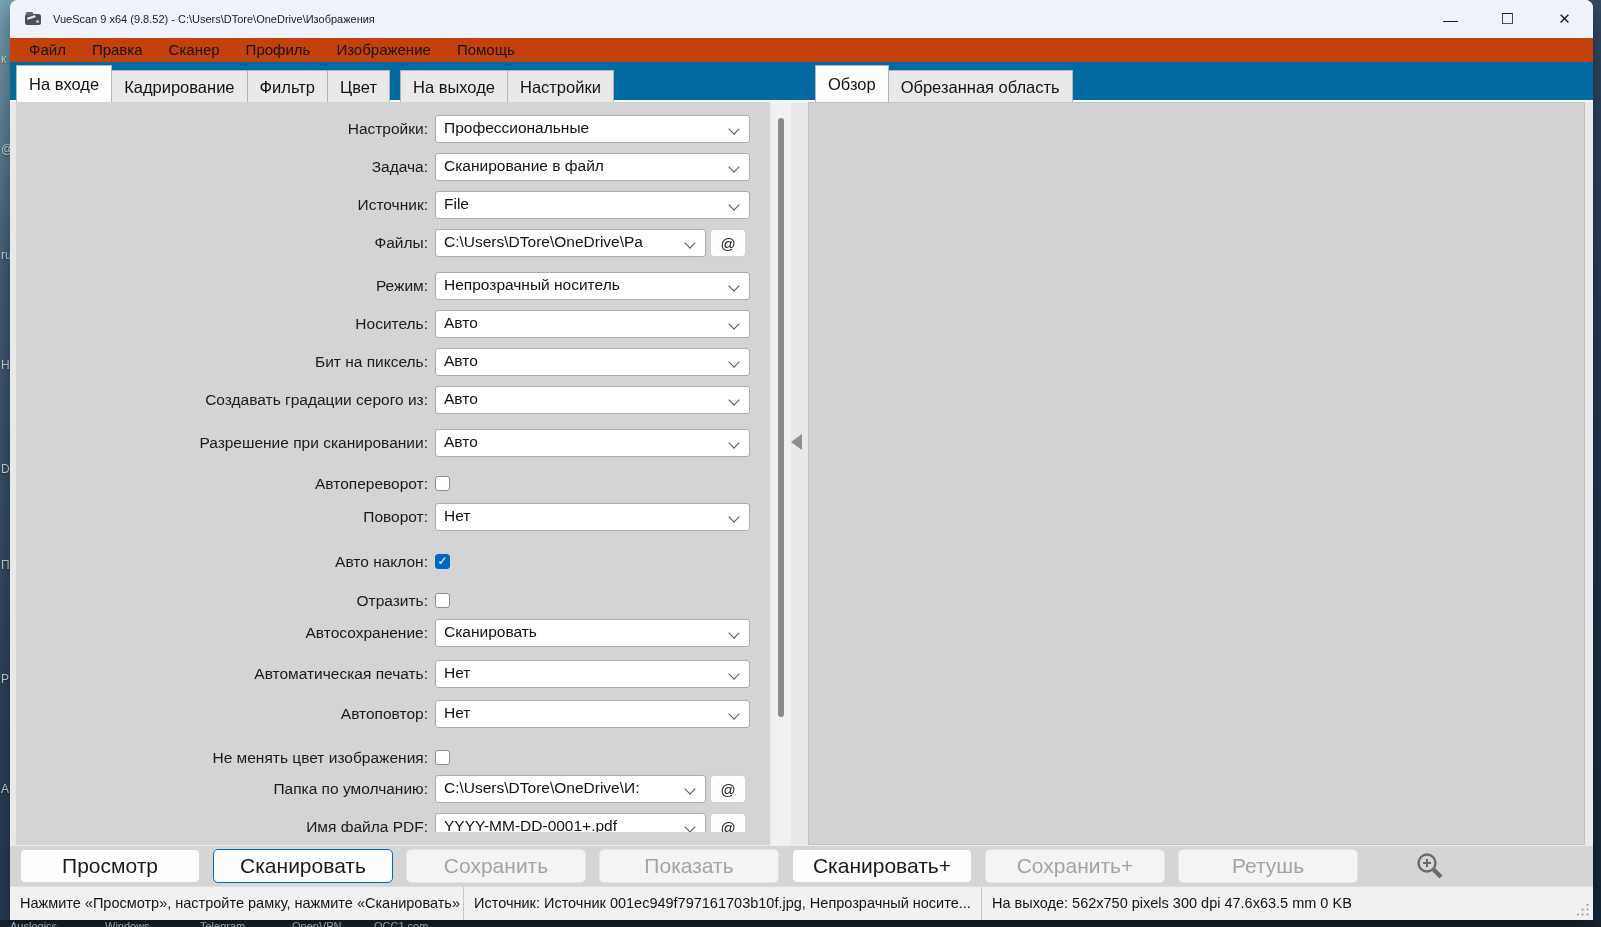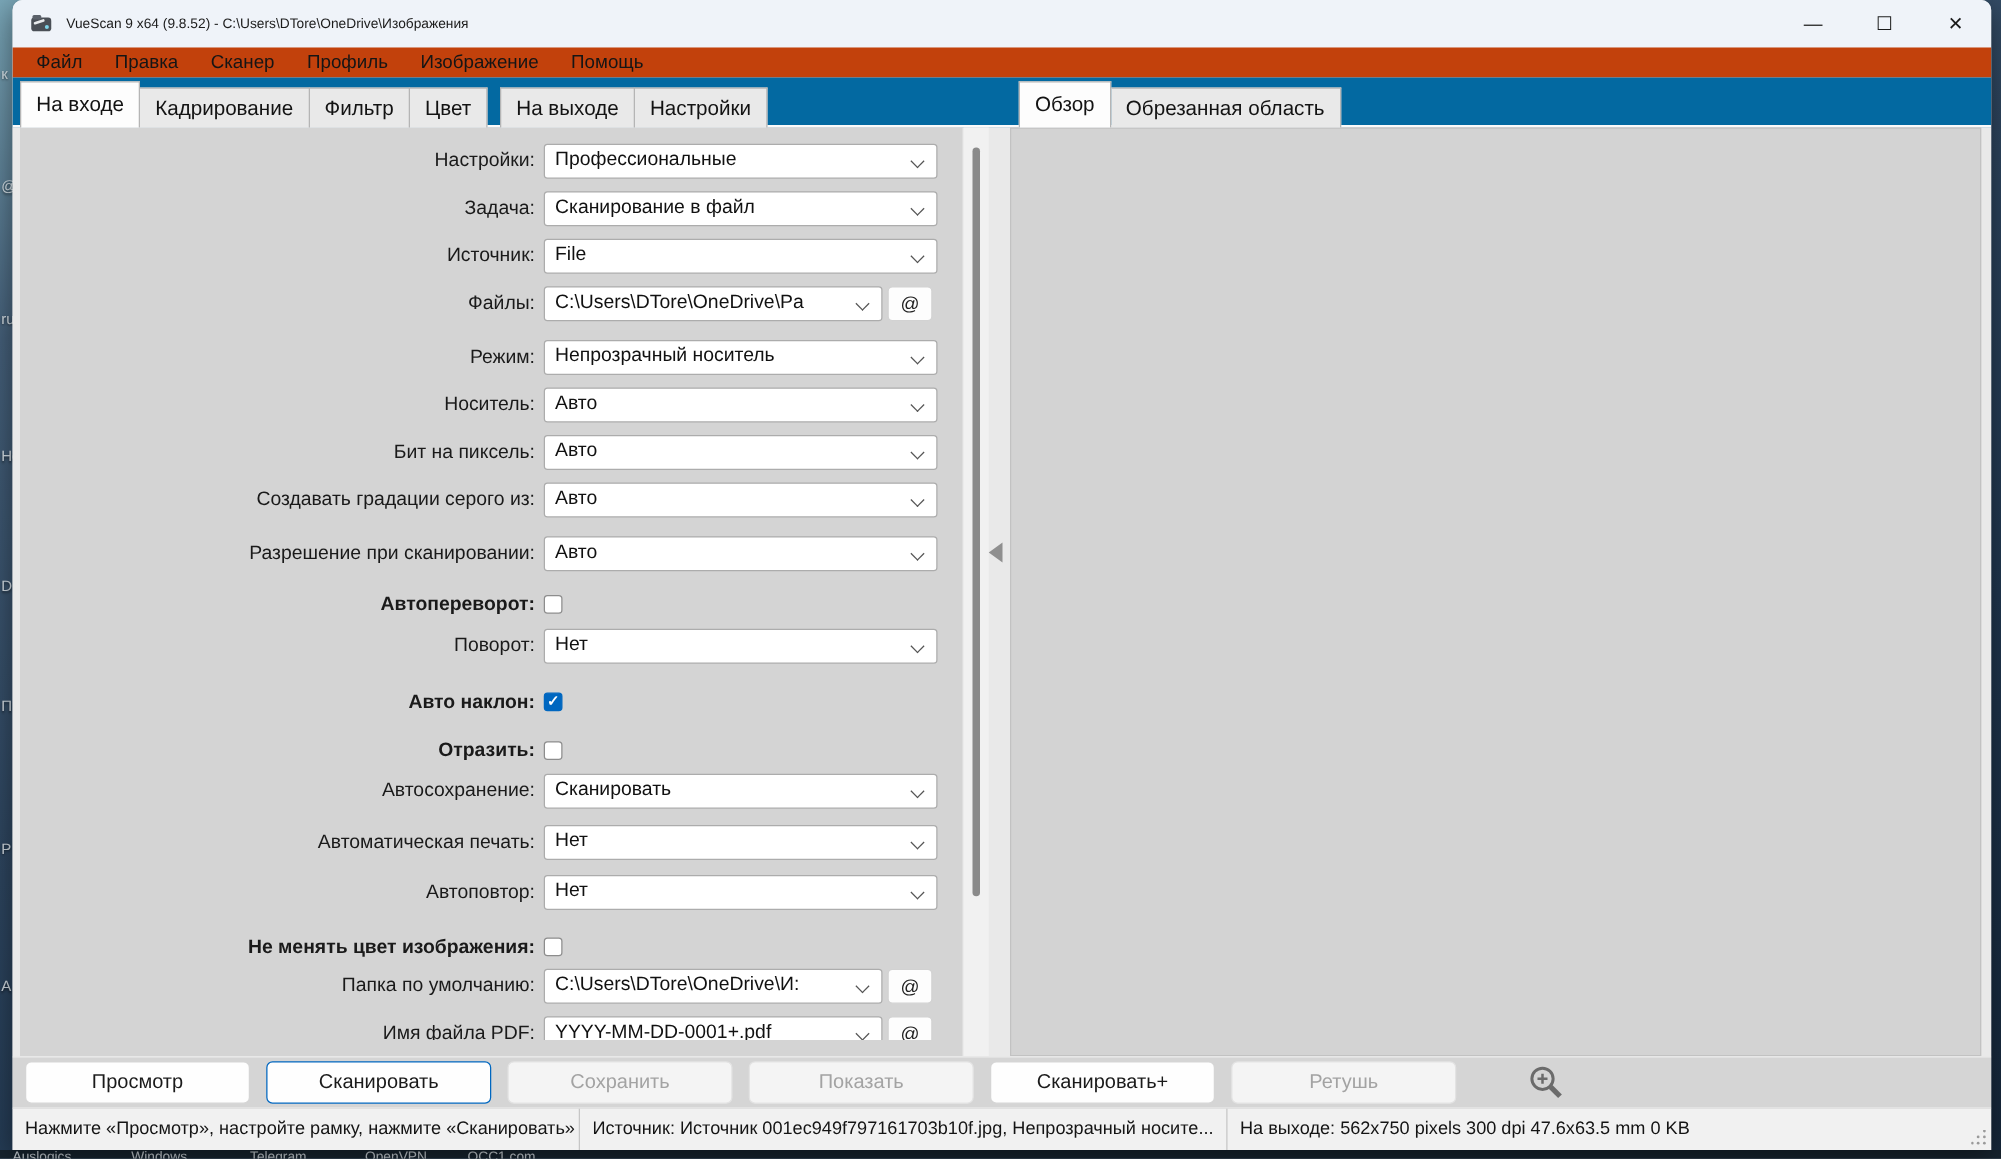--- a/index.html
+++ b/index.html
@@ -37,41 +37,41 @@
     border:1px solid #b5b5b5; border-bottom:none; color:#131313; white-space:nowrap; position:relative; z-index:1; }
   .tab + .tab { border-left:none; }
   .tab.active { background:#fdfdfd; height:37px; line-height:37px; z-index:3; border-left:1px solid #b5b5b5; }
   .tab.gap { margin-left:10px; border-left:1px solid #b5b5b5; }
 
   .main { position:absolute; left:0; top:102px; right:0; height:743px; background:#e9e9e9; }
   .form-wrap { position:absolute; left:6px; top:0; width:754px; height:743px; background:#d4d4d4; }
   .form-clip { position:relative; width:100%; height:730px; overflow:hidden; }
 
   .row { position:absolute; left:0; right:0; height:28px; }
-  .row.chkrow { height:20px;font-weight:bold; }
+  .row.chkrow { height:20px; }
   .lbl { position:absolute; left:0; right:342px; text-align:right; font-size:15.5px; line-height:28px; color:#1a1a1a; white-space:nowrap; }
   .chkrow .lbl { line-height:20px; }
   .combo { position:absolute; left:419px; width:315px; height:28px; background:#fff; border:1px solid #acacac; border-radius:3px; }
   .combo.short { width:271px; }
   .val { display:block; padding:3px 26px 0 8px; font-size:15.5px; color:#111; white-space:nowrap; overflow:hidden; }
   .chev { position:absolute; right:11px; top:9px; width:8px; height:8px; border-right:1.6px solid #555; border-bottom:1.6px solid #555; transform:rotate(45deg); }
   .at-btn { position:absolute; left:694px; top:0; width:36px; height:28px; background:#fdfdfd; border:1px solid #d2d2d2; border-radius:4px; font-size:15px; color:#222; font-family:inherit; }
   .chk { position:absolute; left:419px; top:2px; width:15px; height:15px; background:#fff; border:1px solid #8d8d8d; border-radius:3px; }
   .chk.on { background:#0067c0; border-color:#0067c0; }
   .chk.on::after { content:"✓"; position:absolute; left:1.5px; top:-1px; color:#fff; font-size:12px; }
 
   .vscroll { position:absolute; left:761px; top:0; width:20px; height:743px; background:#f1f1f1; }
   .vthumb { position:absolute; left:7px; top:16px; width:6px; height:599px; background:#8a8a8a; border-radius:3px; }
   .collapse-arrow { position:absolute; left:781px; top:332px; width:0; height:0;
     border-top:8px solid transparent; border-bottom:8px solid transparent; border-right:11px solid #8f8f8f; }
 
   .preview { position:absolute; left:798px; top:0; width:777px; height:743px; background:#d3d3d3; border:1px solid #c2c2c2; }
 
   .btnrow { position:absolute; left:0; right:0; top:845px; height:41px; background:#d5d5d5; border-top:1px solid #ededed; display:flex; align-items:center; padding-left:10px; }
-  .btn { width:180px; height:34px; margin-right:13px; background:#fefefe; border:1px solid #d5d5d5; border-radius:5px; font-size:16px; color:#1a1a1a; font-family:inherit; }
+  .btn { width:180px; height:34px; margin-right:13px; background:#fefefe; border:1px solid #d5d5d5; border-radius:5px; font-size:21px; color:#1a1a1a; font-family:inherit; }
   .btn.primary { border:1.6px solid #0067c0; }
   .btn.disabled { background:#f4f4f4; border-color:#e3e3e3; color:#a3a3a3; }
   .zoom-wrap { margin-left:42px; width:34px; height:34px; display:flex; align-items:center; justify-content:center; }
 
   .statusbar { position:absolute; left:0; right:0; top:886px; height:34px; background:#f1f1f1; border-top:1px solid #dcdcdc; display:flex; }
   .status-seg { font-size:14.5px; line-height:32px; padding:0 10px; white-space:nowrap; overflow:hidden; color:#141414; }
   .seg-left { width:454px; border-right:1px solid #c6c6c6; }
   .seg-mid { width:518px; border-right:1px solid #c6c6c6; }
   .seg-right { flex:1; }
   .grip { position:absolute; right:3px; bottom:3px; }
@@ -294,20 +294,21 @@
 
     <div class="preview"></div>
   </div>
 
   <div class="btnrow">
     <button class="btn">Просмотр</button>
     <button class="btn primary">Сканировать</button>
     <button class="btn disabled">Сохранить</button>
     <button class="btn disabled">Показать</button>
     <button class="btn">Сканировать+</button>
+    <button class="btn disabled">Сохранить+</button>
     <button class="btn disabled">Ретушь</button>
     <div class="zoom-wrap">
       <svg width="30" height="30" viewBox="0 0 30 30">
         <circle cx="12" cy="12" r="8.5" fill="none" stroke="#6b6b6b" stroke-width="2.4"></circle>
         <line x1="18.5" y1="18.5" x2="26" y2="26" stroke="#6b6b6b" stroke-width="4.2"></line>
         <line x1="8" y1="12" x2="16" y2="12" stroke="#6b6b6b" stroke-width="2"></line>
         <line x1="12" y1="8" x2="12" y2="16" stroke="#6b6b6b" stroke-width="2"></line>
       </svg>
     </div>
   </div>

